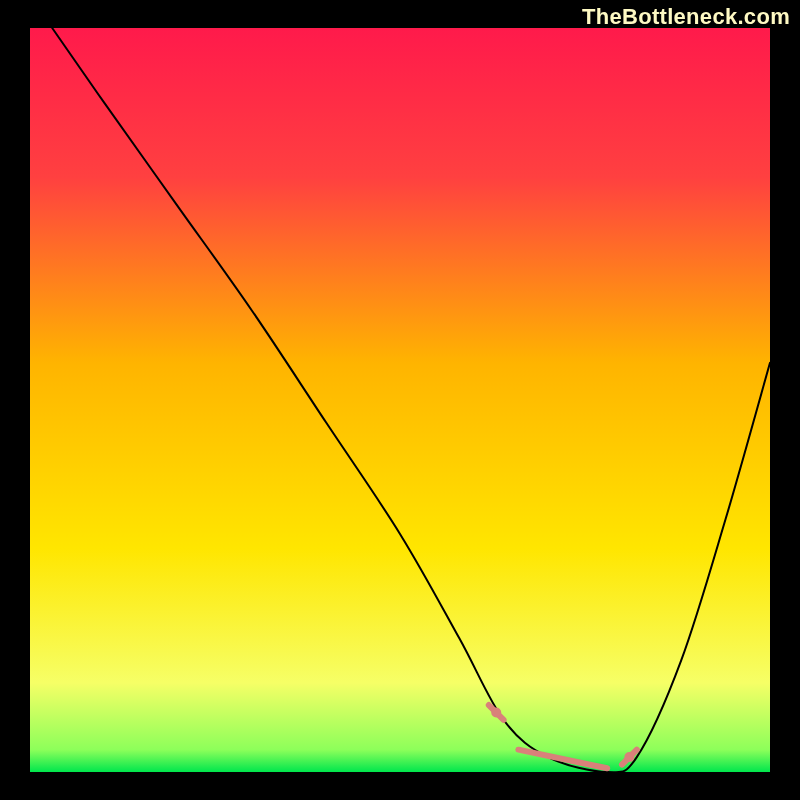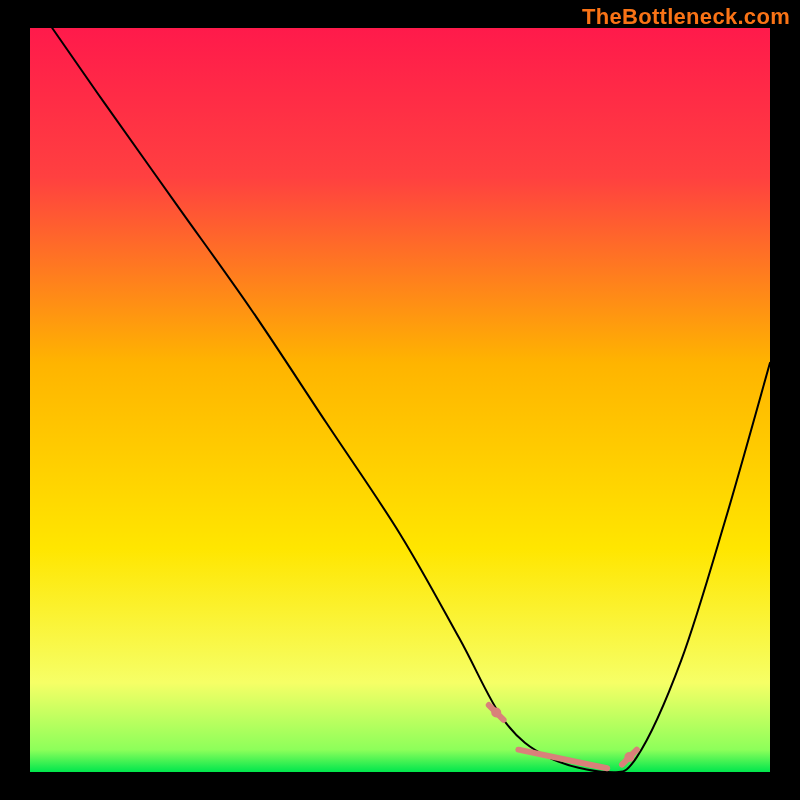--- a/index.html
+++ b/index.html
@@ -14,21 +14,21 @@
   .frame {
     position: relative;
     width: 800px;
     height: 800px;
     background: #000;
   }
   .watermark {
     position: absolute;
     top: 4px;
     right: 10px;
-    color: #f97316;
+    color: #fef9c3;
     font-size: 22px;
     font-weight: 600;
     letter-spacing: 0.3px;
     z-index: 10;
     user-select: none;
   }
   svg {
     position: absolute;
     left: 0;
     top: 0;

